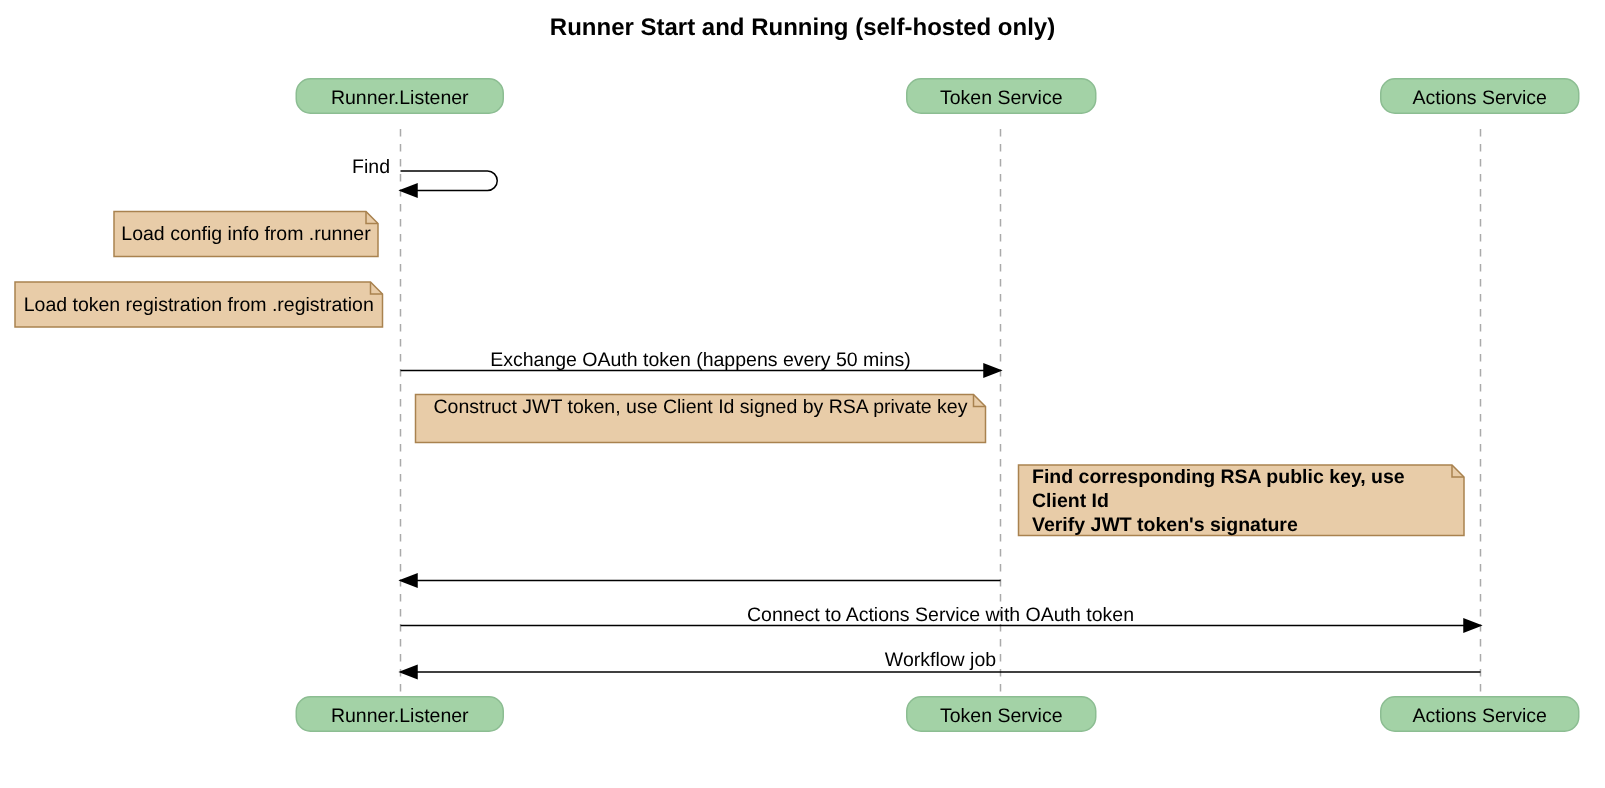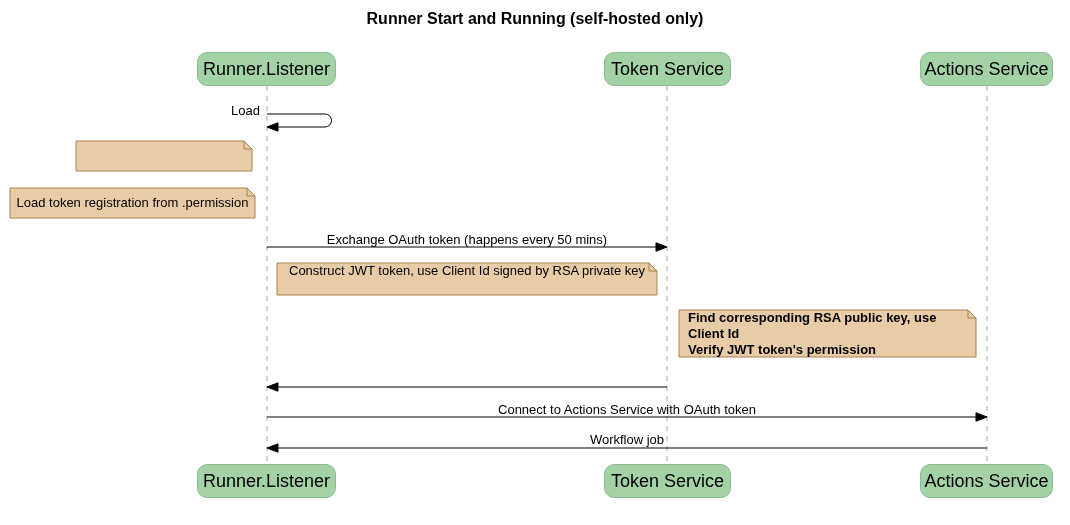--- a/index.html
+++ b/index.html
@@ -21,24 +21,24 @@
   .lifeline{stroke:var(--lifeline);stroke-width:1;stroke-dasharray:5,5;fill:none;}
   .note-shape{fill:var(--note-fill);stroke:var(--note-border);stroke-width:1;}
   .note-fold{fill:none;stroke:var(--note-border);stroke-width:1;}
   .msg-line{stroke:var(--arrow);stroke-width:1;fill:none;}
   .msg-head{fill:var(--arrow);stroke:var(--arrow);}
   .title{
     position:absolute;left:0;top:10px;width:100%;text-align:center;
     font-size:16px;font-weight:bold;
   }
   .participant{
-    position:absolute;height:34px;border-radius:10px;
+    position:absolute;height:24px;border-radius:10px;
     background:var(--participant-fill);border:1px solid var(--participant-border);
     box-sizing:border-box;display:flex;align-items:center;justify-content:center;
-    font-size:18px;
+    font-size:13px;
   }
   .msg-label{position:absolute;font-size:13px;line-height:15px;white-space:nowrap;}
   .note-text{
     position:absolute;font-size:13px;line-height:16px;
     display:flex;flex-direction:column;justify-content:center;box-sizing:border-box;
   }
   .note-center{align-items:center;text-align:center;}
   .note-left{align-items:flex-start;text-align:left;padding-left:9px;padding-right:6px;font-weight:bold;}
   .ta-right{text-align:right;}
   .ta-center{text-align:center;}
@@ -108,29 +108,32 @@
   <div class="participant" style="left:197px;top:464px;width:139px;">
     <span>Runner.Listener</span>
   </div>
   <div class="participant" style="left:604px;top:464px;width:127px;">
     <span>Token Service</span>
   </div>
   <div class="participant" style="left:920px;top:464px;width:133px;">
     <span>Actions Service</span>
   </div>
 
-  <div class="msg-label ta-right" style="left:160px;top:103px;width:100px;">Load</div>
+  <div class="msg-label ta-right" style="left:160px;top:103px;width:100px;">Find</div>
   <div class="msg-label ta-center" style="left:267px;top:232px;width:400px;">Exchange OAuth token (happens every 50 mins)</div>
   <div class="msg-label ta-center" style="left:267px;top:402px;width:720px;">Connect to Actions Service with OAuth token</div>
   <div class="msg-label ta-center" style="left:267px;top:432px;width:720px;">Workflow job</div>
 
+  <div class="note-text note-center" style="left:76px;top:141px;width:176px;height:30px;">
+    <div>Load config info from .runner</div>
+  </div>
   <div class="note-text note-center" style="left:10px;top:188px;width:245px;height:30px;">
-    <div>Load token registration from .permission</div>
+    <div>Load token registration from .registration</div>
   </div>
   <div class="note-text note-center" style="left:277px;top:263px;width:380px;height:16px;">
     <div>Construct JWT token, use Client Id signed by RSA private key</div>
   </div>
   <div class="note-text note-left" style="left:679px;top:310px;width:297px;height:47px;">
     <div>Find corresponding RSA public key, use Client Id</div>
-    <div>Verify JWT token's permission</div>
+    <div>Verify JWT token's signature</div>
   </div>
 
 </div>
 
 </body></html>

